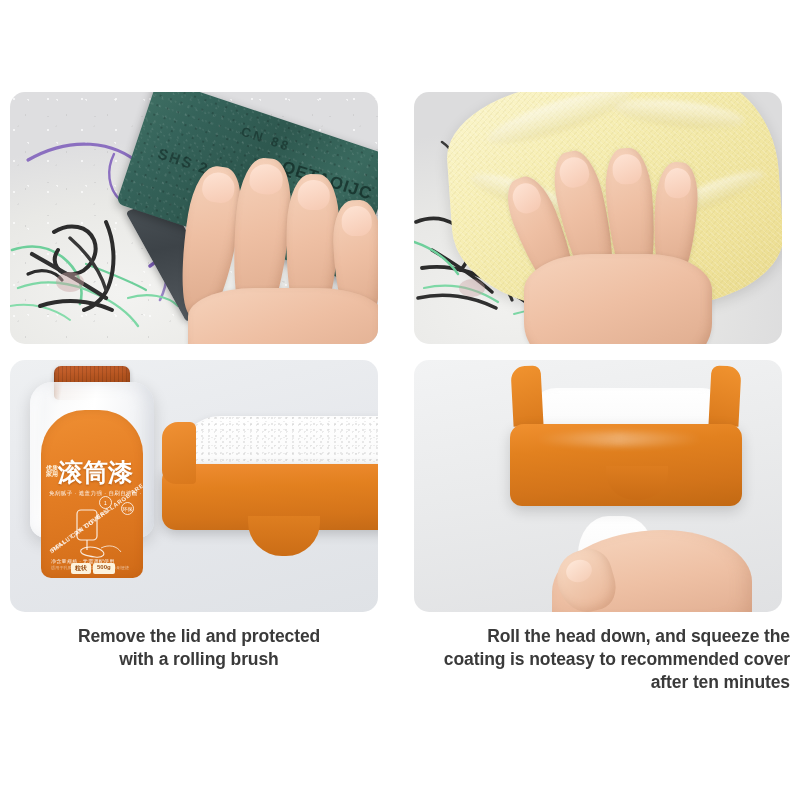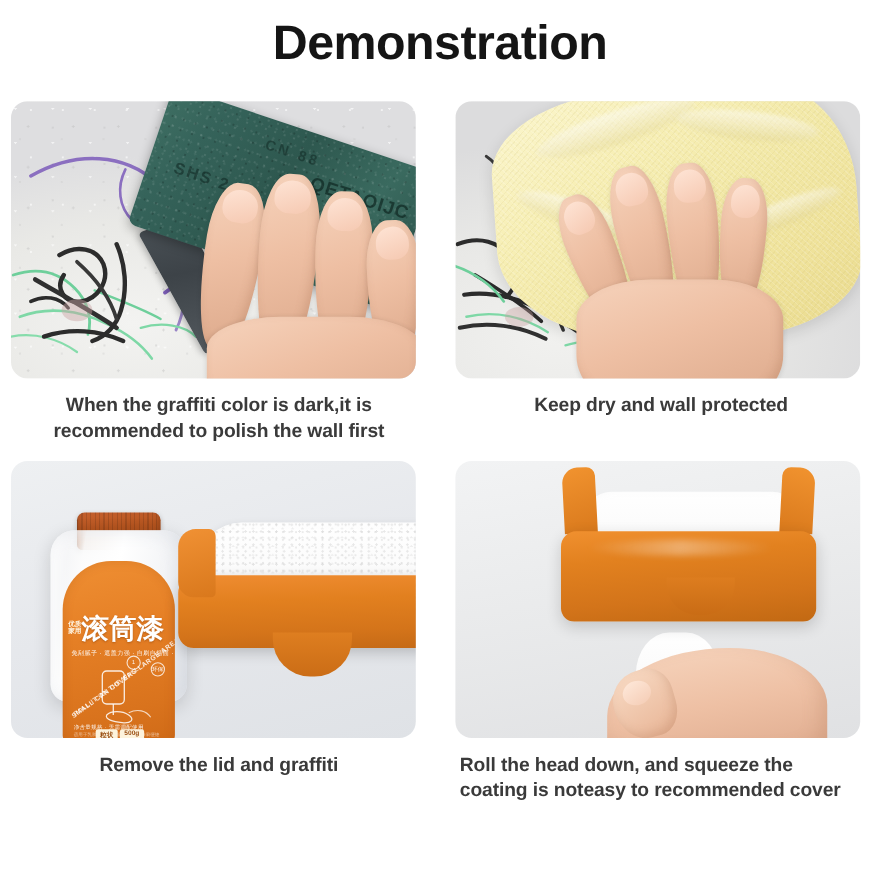--- a/index.html
+++ b/index.html
@@ -49,21 +49,21 @@
 
   .caption {
     text-align:center;
     font-size:17.5px;
     font-weight:bold;
     color:#3a3a3a;
     line-height:1.32;
     padding:13px 6px 0 6px;
     letter-spacing:-0.1px;
   }
-  .caption.left-align { text-align:left; padding-left:12px; }
+  .caption.left-align { text-align:right; padding-left:12px; }
 
   .row2 { margin-top:16px; }
 
   
   .p1 {
     background:
       radial-gradient(ellipse 70% 60% at 30% 80%, #f3f3f1 0%, #e9e9e6 60%, #dedee0 100%),
       linear-gradient(160deg,#f6f6f5 0%,#eaeaea 55%,#dcdcde 100%);
   }
   .p1 .wallnoise {
@@ -187,22 +187,22 @@
       repeating-linear-gradient(45deg, rgba(255,255,255,.16) 0 1px, transparent 1px 4px),
       repeating-linear-gradient(-45deg, rgba(200,185,110,.13) 0 1px, transparent 1px 4px);
   }
   .hand2 { position:absolute; left:96px; top:30px; width:240px; height:240px; }
 
   
   .p3 { background:linear-gradient(165deg,#eef0f2 0%,#e6e8ec 50%,#dfe2e6 100%); }
 
   .bottle {
     position:absolute;
-    left:36px; top:22px;
-    width:124px; height:156px;margin-top:41px;
+    left:20px; top:22px;
+    width:124px; height:156px;
   }
   .bottle .body {
     position:absolute; inset:0;
     background:
       linear-gradient(100deg, rgba(255,255,255,.55) 0 12%, rgba(252,252,252,.96) 22%,
                      #ffffff 45%, #f4f5f7 72%, rgba(226,229,233,.95) 100%);
     border-radius:22px 22px 16px 16px;
     box-shadow:0 5px 16px rgba(0,0,0,.14), inset -8px 0 16px rgba(200,205,212,.45),
                inset 8px 0 12px rgba(255,255,255,.7);
   }
@@ -435,21 +435,20 @@
     width:76px; height:96px;
     border-radius:40% 40% 6% 6%;
     background:linear-gradient(180deg,#ffffff,#f4f4f4);
   }
 </style>
 </head>
 <body>
 
 <div class="page">
 
-  <div class="title">Demonstration</div>
 
   <div class="grid">
 
     <div class="cell left">
       <div class="photo p1">
         <div class="wallnoise"></div>
 
         <svg class="scribbles" viewBox="0 0 368 252">
 
           <path d="M18 68 C60 44 104 48 132 74 C150 90 158 112 150 130" fill="none" stroke="#8b6fc0" stroke-width="3.2" stroke-linecap="round"></path>
@@ -493,24 +492,20 @@
           <div class="finger" style="left:108px;top:14px; width:52px; height:150px; transform:rotate(2deg);">
             <div class="nail"></div>
           </div>
           <div class="finger" style="left:156px;top:40px; width:48px; height:124px; transform:rotate(-2deg);">
             <div class="nail"></div>
           </div>
           <div class="finger" style="left:10px; top:128px; width:196px; height:96px; border-radius:34% 34% 30% 30% / 30% 30% 40% 40%;"></div>
         </div>
       </div>
 
-      <div class="caption">
-        <div>When the graffiti color is dark,it is</div>
-        <div>recommended to polish the wall first</div>
-      </div>
     </div>
 
     <div class="cell right">
       <div class="photo p2">
         <div class="wallnoise"></div>
 
         <svg class="scribbles" viewBox="0 0 368 252">
           <path d="M28 50 C40 58 46 72 42 86" fill="none" stroke="#3a3a3a" stroke-width="2.6" stroke-linecap="round"></path>
           <path d="M2 130 C22 122 40 128 50 142 C58 154 56 170 46 178" fill="none" stroke="#2c2c2c" stroke-width="3.6" stroke-linecap="round"></path>
           <path d="M8 176 C34 172 62 180 86 194 C104 204 120 214 132 226" fill="none" stroke="#2c2c2c" stroke-width="3.8" stroke-linecap="round"></path>
@@ -543,23 +538,20 @@
           <div class="finger" style="left:98px; top:26px; width:46px; height:138px; transform:rotate(-5deg);">
             <div class="nail"></div>
           </div>
           <div class="finger" style="left:144px; top:40px; width:42px; height:120px; transform:rotate(4deg);">
             <div class="nail"></div>
           </div>
           <div class="finger" style="left:14px; top:132px; width:188px; height:114px; border-radius:36% 34% 26% 26% / 32% 32% 40% 40%;"></div>
         </div>
       </div>
 
-      <div class="caption">
-        <div>Keep dry and wall protected</div>
-      </div>
     </div>
 
     <div class="cell left row2">
       <div class="photo p3">
 
         <div class="bottle">
           <div class="cap">
             <div class="ridges"></div>
           </div>
           <div class="body"></div>
@@ -596,21 +588,22 @@
           <div class="fleece">
             <div class="fuzz"></div>
           </div>
           <div class="frame"></div>
           <div class="earL"></div>
           <div class="stem"></div>
         </div>
       </div>
 
       <div class="caption">
-        <div>Remove the lid and graffiti</div>
+        <div>Remove the lid and protected</div>
+        <div>with a rolling brush</div>
       </div>
     </div>
 
     <div class="cell right row2">
       <div class="photo p4">
 
         <div class="wallwhite"></div>
 
         <div class="roller4">
           <div class="fleece"></div>
@@ -624,17 +617,18 @@
         <div class="hand4">
           <div class="palm"></div>
           <div class="thumb"></div>
           <div class="thumbnail"></div>
         </div>
       </div>
 
       <div class="caption left-align">
         <div>Roll the head down, and squeeze the</div>
         <div>coating is noteasy to recommended cover</div>
+        <div>after ten minutes</div>
       </div>
     </div>
 
   </div>
 </div>
 
 </body></html>

